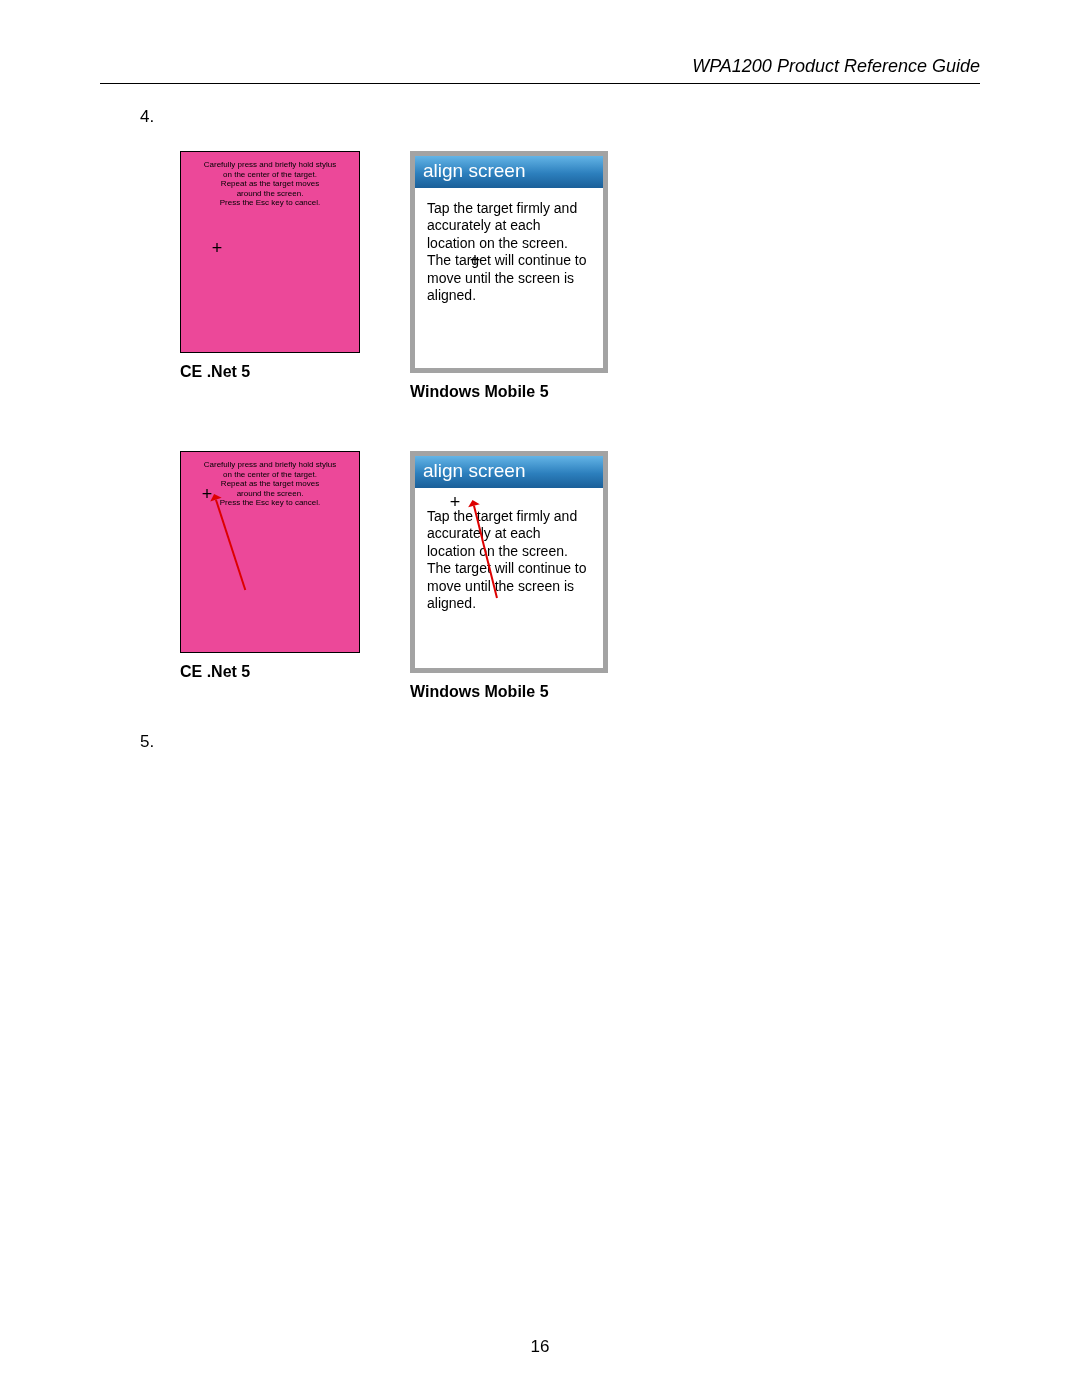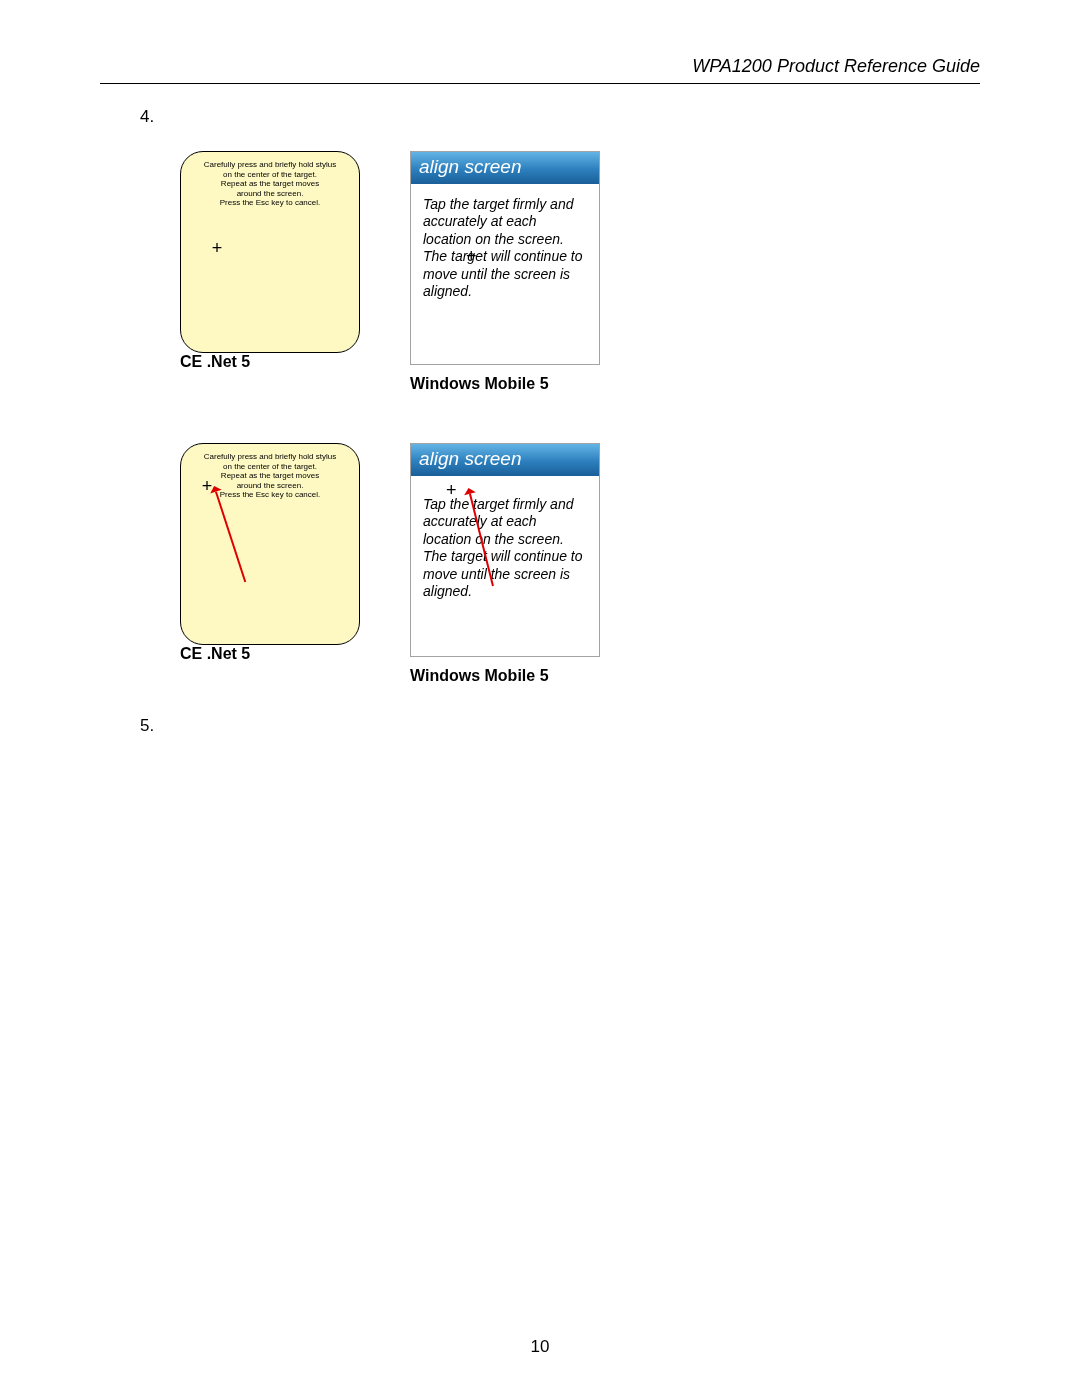--- a/index.html
+++ b/index.html
@@ -28,52 +28,50 @@
   }
   .step .num{min-width:22px;}
   .row{
     display:flex;
     gap:40px;
     margin-top:22px;
     padding-left:80px;
   }
   .col{width:190px;}
   .col.wide{width:190px;}
-  .caption{font-weight:bold;font-size:16px;}
+  .caption{font-weight:bold;font-size:16px;margin-top:10px;}
   
   .ce-screen{
     width:178px;height:200px;
     border-left:1px solid #000;
     border-top:1px solid #000;
     border-right:1px solid #000;
     border-bottom:1px solid #000;
     position:relative;
-    background:#fef9c3;
-    border-radius:23px;
+    background:#ec4899;
   }
   .ce-instr{
     font-size:8px;
     text-align:center;
     padding:8px 6px 0 6px;
     line-height:1.2;
   }
   .cross{
     position:absolute;
     font-size:18px;
     line-height:1;
     color:#000;
     transform:translate(-50%,-50%);
   }
   
   .wm-screen{
     width:188px;height:212px;
-    border:1px solid #a3a3a3;
+    border:5px solid #a3a3a3;
     position:relative;
     background:#fff;
-    font-style:italic;
   }
   .wm-banner{
     height:32px;
     background:linear-gradient(180deg,#63b4e6 0%,#2c7fbd 55%,#1a5f99 100%);
     color:#fff;
     font-family:"Segoe UI", Arial, sans-serif;
     font-size:19px;
     padding-left:8px;
     line-height:30px;
   }
@@ -161,14 +159,14 @@
         <div class="arrow" style="left:58px;top:50px;height:95px;transform:rotate(-14deg);"></div>
       </div>
       <div class="caption" style="margin-top:10px;">Windows Mobile 5</div>
     </div>
   </div>
 
   <div class="step" style="margin-top:30px;">
     <div class="num">5.</div>
   </div>
 
-  <div class="page-number">10</div>
+  <div class="page-number">16</div>
 </div>
 
 </body></html>

